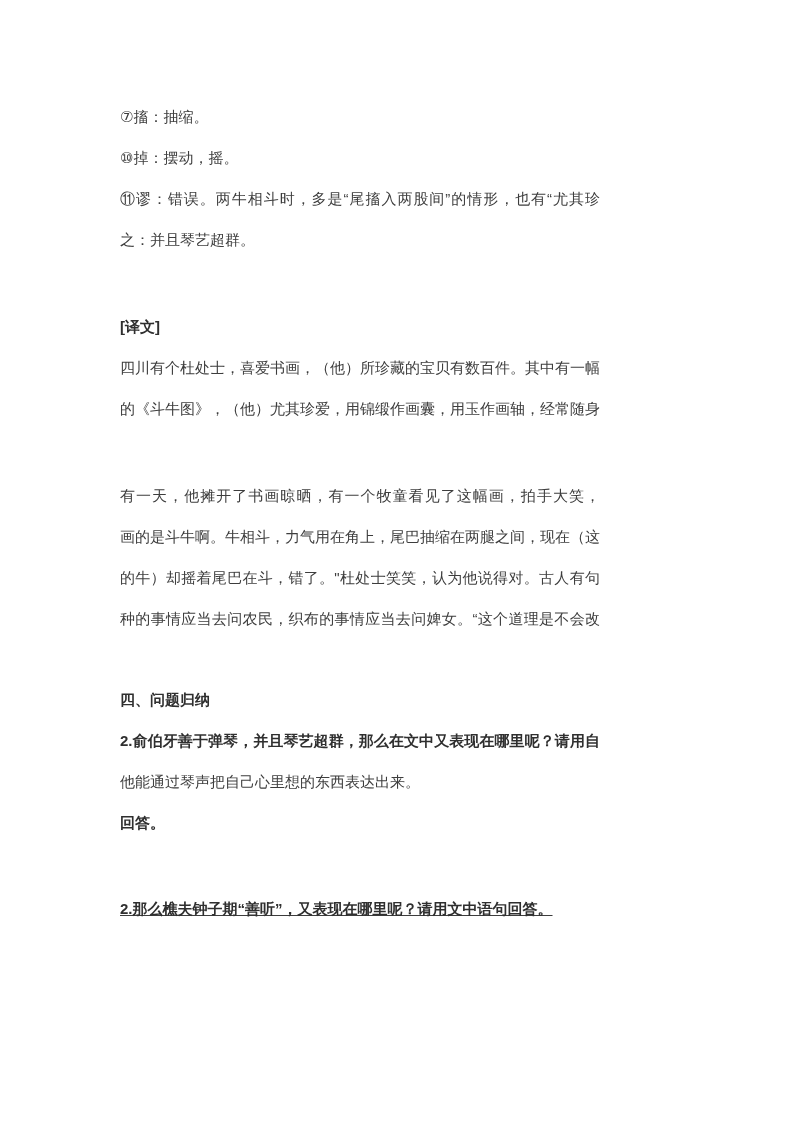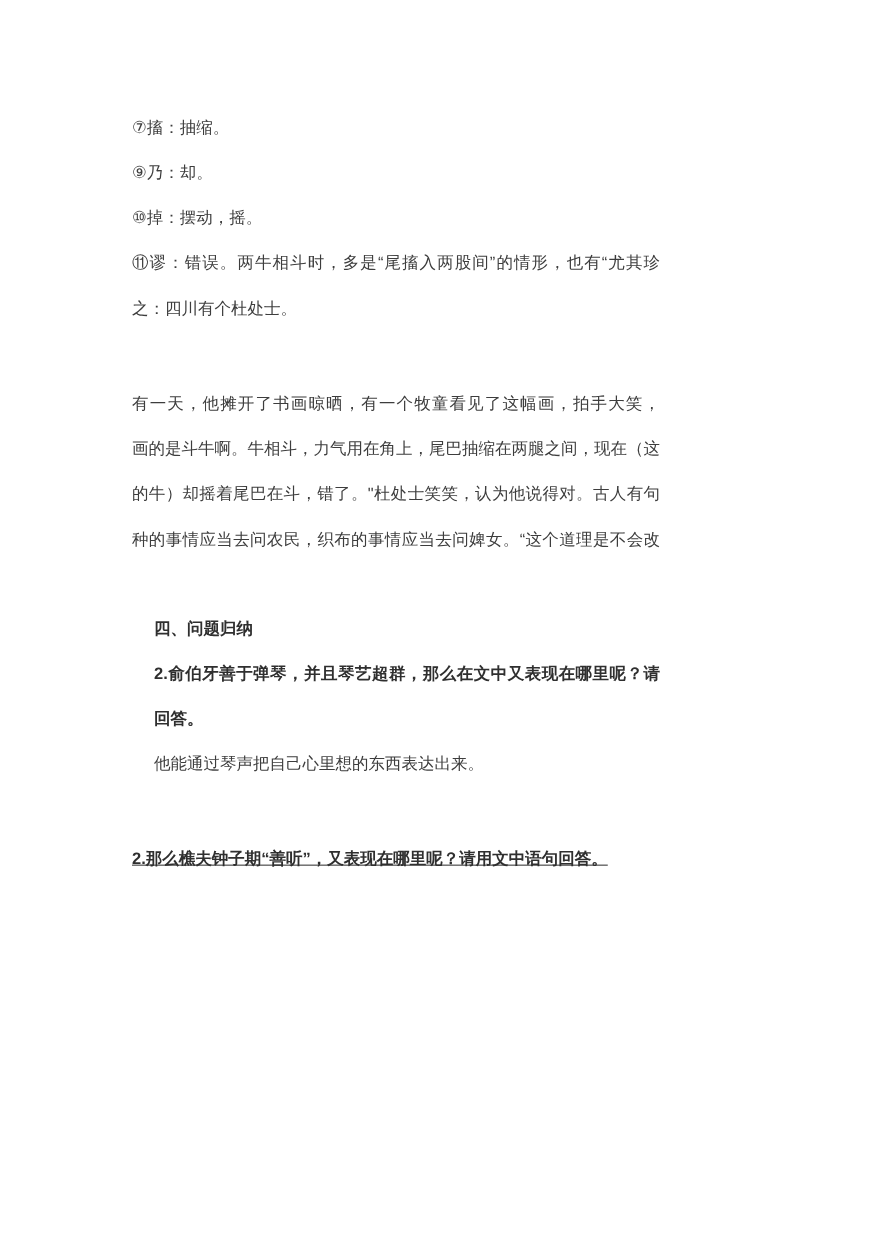--- a/index.html
+++ b/index.html
@@ -32,48 +32,52 @@
     text-align-last: justify;
   }
 
   .bold {
     font-weight: 700;
     color: #2f2f2f;
   }
 
   .sec-translation { margin-top: 46px; }
   .sec-para2       { margin-top: 46px; }
-  .sec-questions   { margin-top: 40px; margin-left: 20px; }
+  .sec-questions   { margin-top: 40px; }
   .sec-q2          { margin-top: 45px; text-decoration: underline; }
 </style>
 </head>
 <body>
 
 <div class="page">
 
   <section>
     <div class="line">⑦搐：抽缩。</div>
-    <div class="line">⑨乃：却。</div>
     <div class="line">⑩掉：摆动，摇。</div>
     <div class="line fill">⑪谬：错误。两牛相斗时，多是“尾搐入两股间”的情形，也有“尤其珍爱”者。⑫然</div>
-    <div class="line">之：四川有个杜处士。</div>
+    <div class="line">之：并且琴艺超群。</div>
   </section>
 
+  <section class="sec-translation">
+    <div class="line bold">[译文]</div>
+    <div class="line fill">四川有个杜处士，喜爱书画，（他）所珍藏的宝贝有数百件。其中有一幅戴嵩画</div>
+    <div class="line fill">的《斗牛图》，（他）尤其珍爱，用锦缎作画囊，用玉作画轴，经常随身带着。</div>
+  </section>
 
   <section class="sec-para2">
     <div class="line fill">有一天，他摊开了书画晾晒，有一个牧童看见了这幅画，拍手大笑，说：“这幅画</div>
     <div class="line fill">画的是斗牛啊。牛相斗，力气用在角上，尾巴抽缩在两腿之间，现在（这幅画上</div>
     <div class="line fill">的牛）却摇着尾巴在斗，错了。"杜处士笑笑，认为他说得对。古人有句话说：“耕</div>
     <div class="line fill">种的事情应当去问农民，织布的事情应当去问婢女。“这个道理是不会改变的呀！</div>
   </section>
 
   <section class="sec-questions">
     <div class="line bold">四、问题归纳</div>
     <div class="line bold fill">2.俞伯牙善于弹琴，并且琴艺超群，那么在文中又表现在哪里呢？请用自己的话</div>
+    <div class="line">他能通过琴声把自己心里想的东西表达出来。</div>
     <div class="line bold">回答。</div>
-    <div class="line">他能通过琴声把自己心里想的东西表达出来。</div>
   </section>
 
   <section class="sec-q2">
     <div class="line bold">2.那么樵夫钟子期“善听”，又表现在哪里呢？请用文中语句回答。</div>
   </section>
 
 </div>
 
 </body></html>

